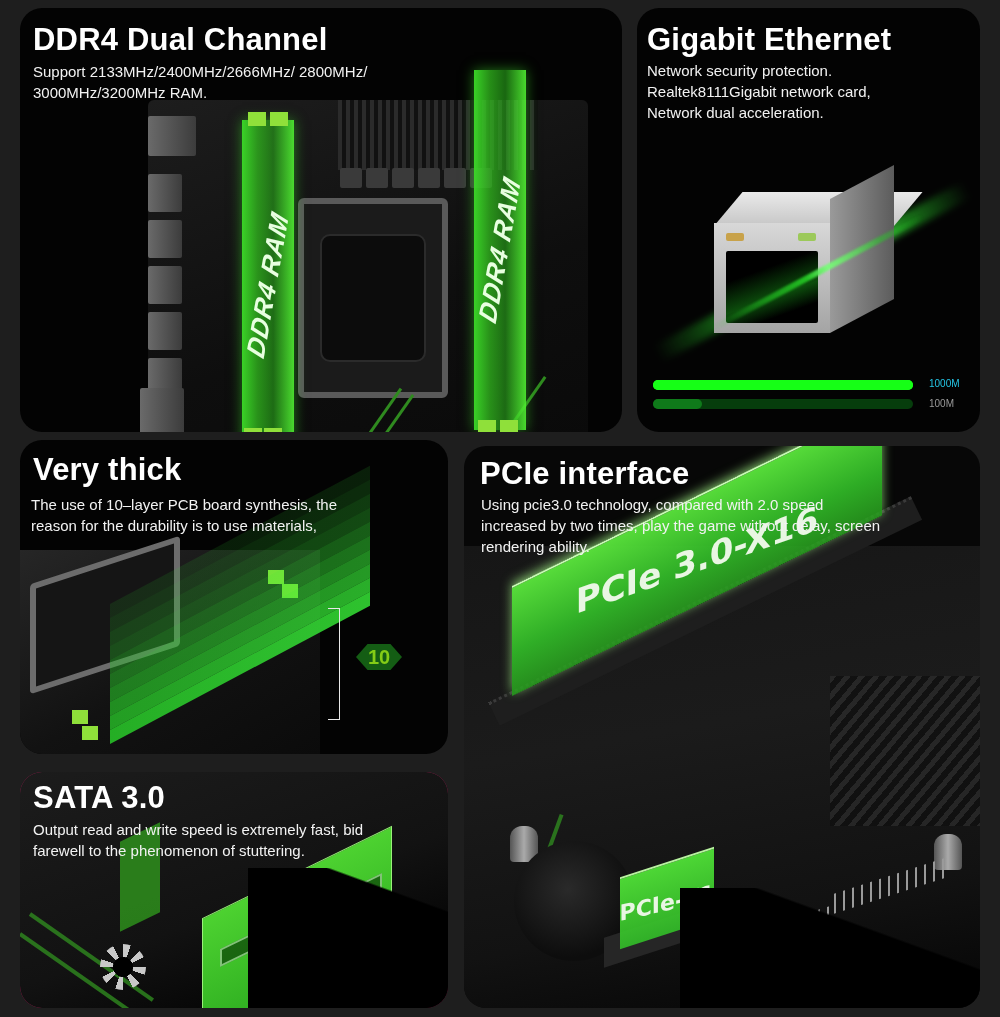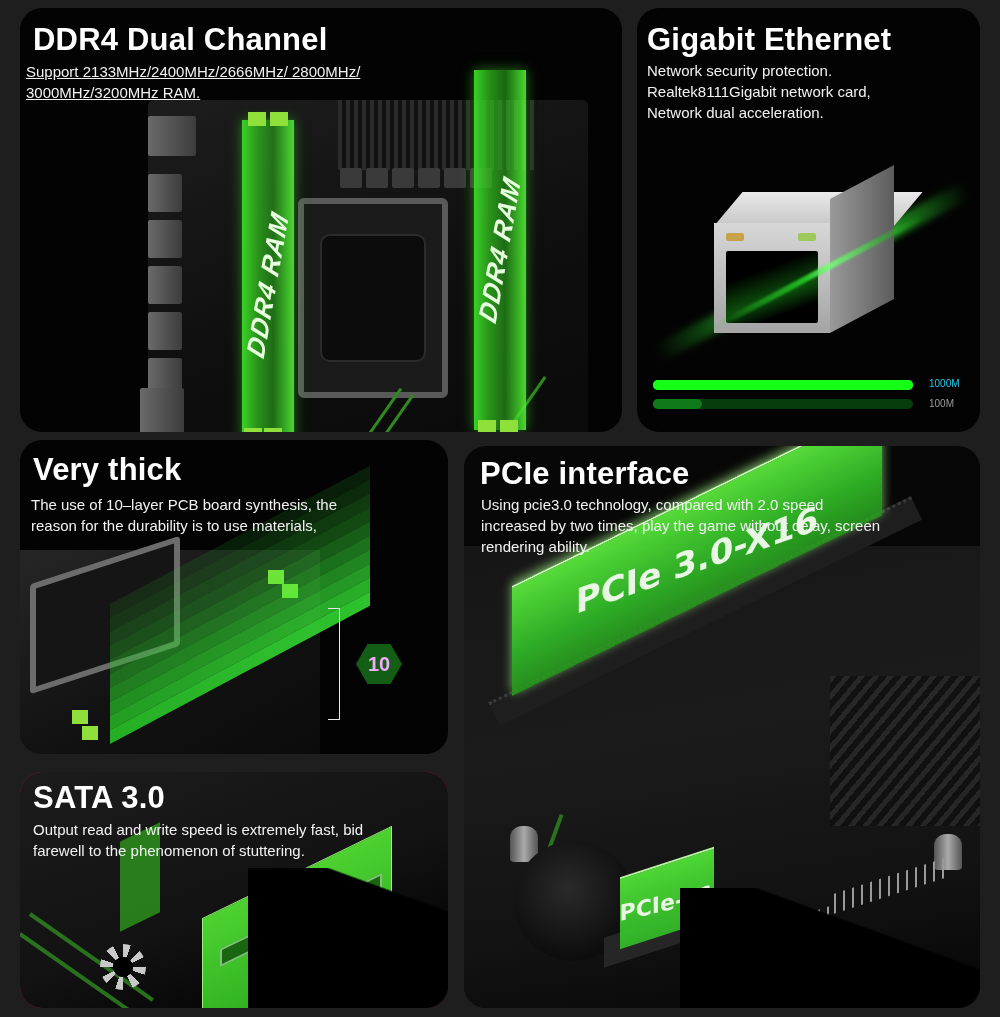--- a/index.html
+++ b/index.html
@@ -6,21 +6,21 @@
   html, body { width: 1000px; height: 1017px; background: #1e1e1e; overflow: hidden; }
   body { position: relative; font-family: "Liberation Sans", "DejaVu Sans", sans-serif; color: #fff; }
 
   .panel { position: absolute; background: #030303; border-radius: 22px; overflow: hidden; }
   .panel .title { position: absolute; font-weight: 700; font-size: 31px; letter-spacing: 0.2px; color: #fff; z-index: 5; }
   .panel .desc { position: absolute; font-size: 15px; line-height: 21px; color: #f2f2f2; z-index: 5; }
 
   
   #p-ddr4 { left: 20px; top: 8px; width: 602px; height: 424px; }
   #p-ddr4 .title { left: 13px; top: 14px; }
-  #p-ddr4 .desc { left: 6px; top: 53px; width: 460px; text-decoration: underline; }
+  #p-ddr4 .desc { left: 13px; top: 53px; width: 460px; }
   .mobo { position: absolute; left: 128px; top: 92px; width: 440px; height: 340px;
           background: linear-gradient(160deg, #1d1d1d 0%, #0e0e0e 60%, #0a0a0a 100%); border-radius: 6px 6px 0 0; }
   .heatsink { position: absolute; left: 190px; top: 0px; width: 200px; height: 70px;
               background: repeating-linear-gradient(90deg, #2b2b2b 0 4px, #111 4px 8px); }
   .vrm { position: absolute; top: 68px; width: 22px; height: 20px; background: #3a3a3a; border-radius: 2px; }
   .io-port { position: absolute; left: 0; width: 48px; height: 38px; background: linear-gradient(90deg,#6a6a6a,#3c3c3c); border-radius: 2px; }
   .cpu-socket { position: absolute; left: 150px; top: 98px; width: 150px; height: 200px;
                 background: #1b1b1b; border: 6px solid #5a5a5a; border-radius: 6px; }
   .cpu-socket .plate { position: absolute; left: 16px; top: 30px; right: 16px; bottom: 30px; background: #0c0c0c; border: 2px solid #2b2b2b; border-radius: 10px; }
   .ram-stick { position: absolute; width: 52px; height: 330px;
@@ -57,23 +57,23 @@
   #p-thick { left: 20px; top: 440px; width: 428px; height: 314px; }
   #p-thick .title { left: 13px; top: 12px; }
   #p-thick .desc { left: 11px; top: 54px; width: 400px; }
   .thick-board { position: absolute; left: 0; top: 110px; width: 300px; height: 204px;
                  background: linear-gradient(150deg,#262626 0%,#121212 55%,#0b0b0b 100%); }
   .thick-socket { position: absolute; left: 10px; top: 10px; width: 150px; height: 110px;
                   border: 6px solid #6c6c6c; background: #151515; transform: skewY(-18deg); border-radius: 4px; }
   .layer { position: absolute; width: 260px; height: 14px; left: 90px; transform: skewY(-28deg); transform-origin: left;
            background: linear-gradient(90deg, rgba(40,200,40,0.9), rgba(60,255,60,0.8)); }
   .bracket { position: absolute; left: 308px; top: 168px; width: 12px; height: 112px; border: 1.5px solid #e8e8e8; border-left: none; }
-  .hex { position: absolute; left: 336px; top: 204px; width: 46px; height: 40px; background: #145d14;
+  .hex { position: absolute; left: 336px; top: 204px; width: 46px; height: 26px; background: #145d14;
          clip-path: polygon(25% 0, 75% 0, 100% 50%, 75% 100%, 25% 100%, 0 50%);
-         display: flex; align-items: center; justify-content: center; font-weight: 700; font-size: 20px; color: #f0abfc; }
+         display: flex; align-items: center; justify-content: center; font-weight: 700; font-size: 20px; color: #84cc16; }
 
   
   #p-pcie { left: 464px; top: 446px; width: 516px; height: 562px; background: #070707; }
   #p-pcie .title { left: 16px; top: 10px; }
   #p-pcie .desc { left: 17px; top: 48px; width: 495px; }
   .pcie-board { position: absolute; left: 0; top: 100px; width: 516px; height: 462px;
                 background: linear-gradient(170deg, #161616 0%, #1b1b1b 40%, #121212 75%, #050505 100%); }
   .pcie-slot-base { position: absolute; left: 30px; top: 255px; width: 470px; height: 26px; background: #1e1e1e;
                     transform: rotate(-26deg); transform-origin: left; border-top: 3px dotted #3a3a3a; }
   .pcie-x16 { position: absolute; left: 48px; top: 140px; width: 370px; height: 110px;

